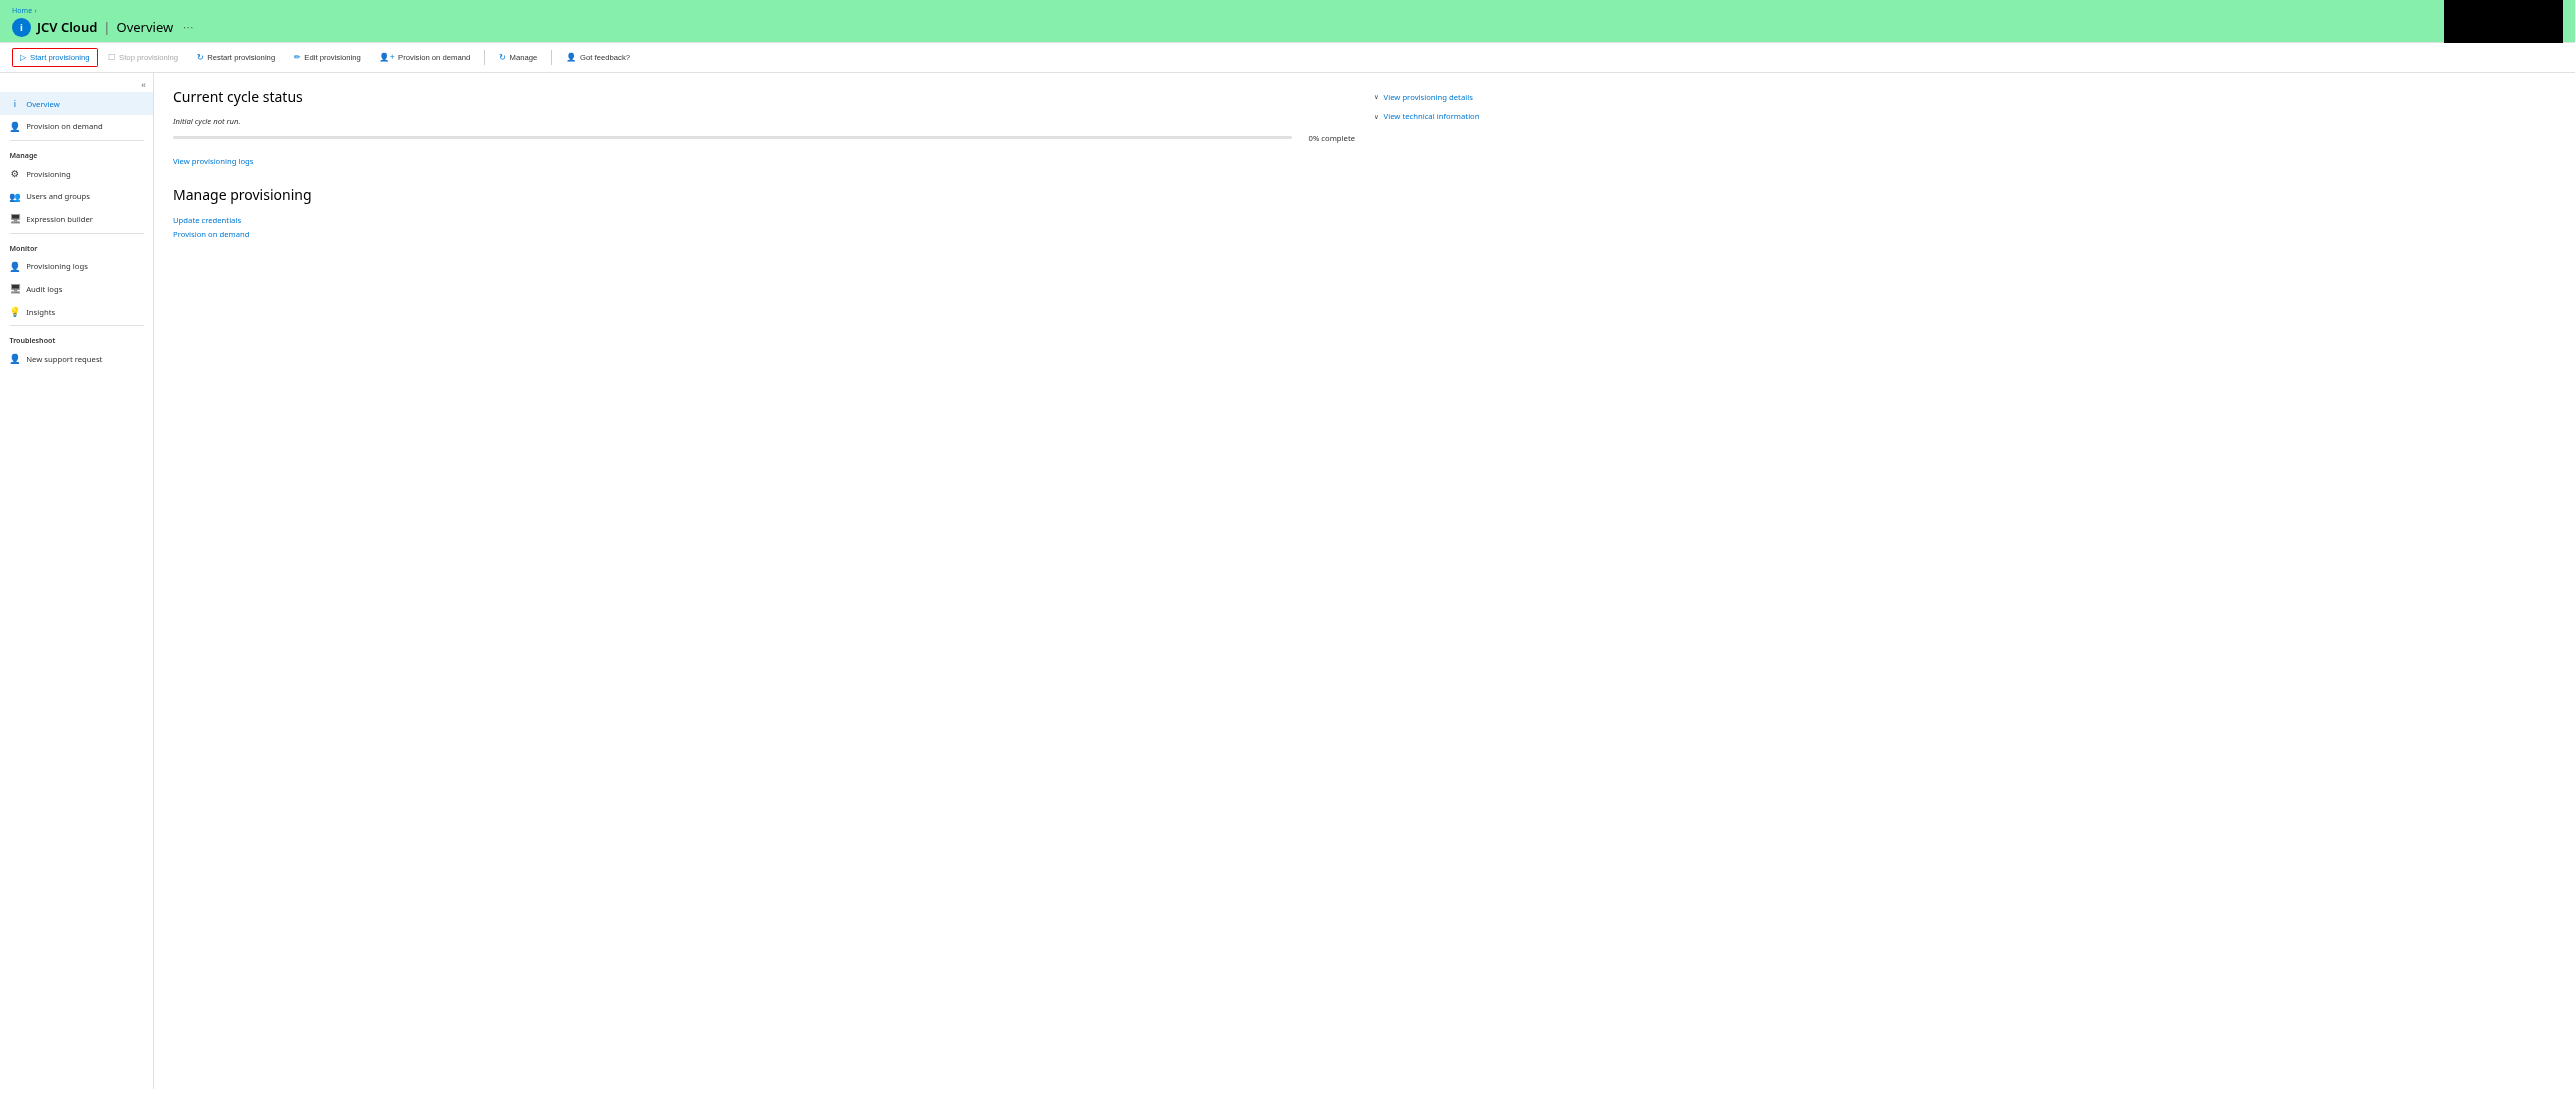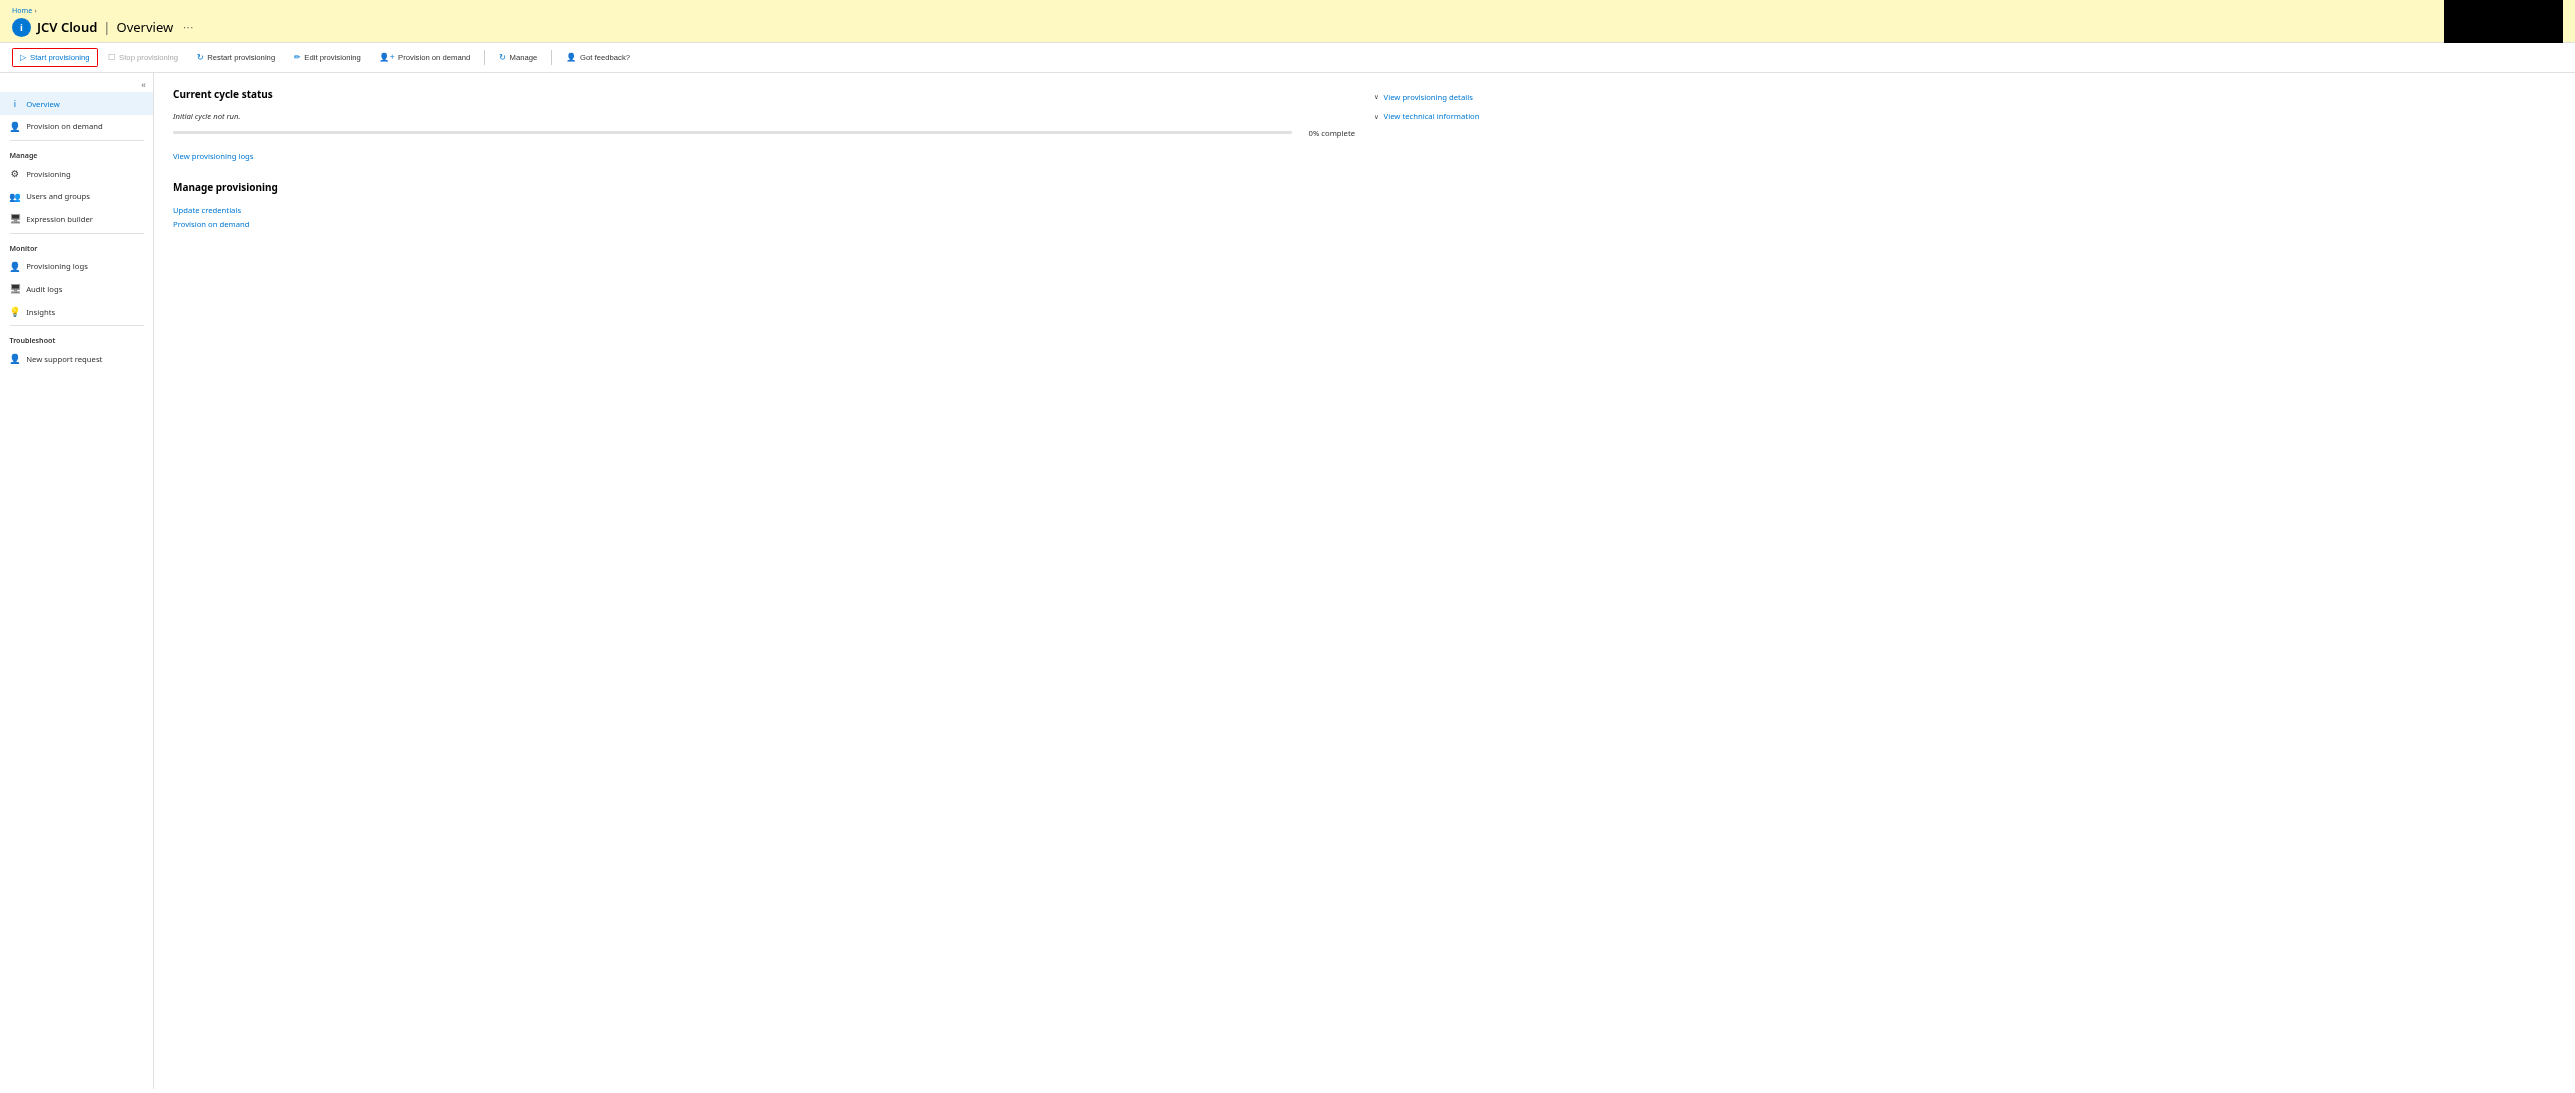--- a/index.html
+++ b/index.html
@@ -3,21 +3,21 @@
   <meta charset="utf-8">
   <style>
     * { box-sizing: border-box; margin: 0; padding: 0; }
     body { font-family: 'Segoe UI', system-ui, sans-serif; font-size: 8.3px; color: #333; background: #fff; }
 
     
     .header {
       display: flex;
       align-items: center;
       padding: 6px 12px;
-      background: #fef9c3;
+      background: #86efac;
       border-bottom: 0.6px solid #e0e0e0;
       height: 43px;
     }
     .header-left {
       display: flex;
       flex-direction: column;
     }
     .breadcrumb {
       display: flex;
       align-items: center;
@@ -186,22 +186,22 @@
     }
 
     
     .content-grid {
       display: grid;
       grid-template-columns: 1fr 1fr;
       gap: 19px;
     }
 
     .section-title {
-      font-size: 10px;
-      font-weight: 700;
+      font-size: 14px;
+      font-weight: 400;
       margin-bottom: 9.5px;
       color: #000;
     }
 
     .cycle-status-text {
       font-size: 7.7px;
       color: #333;
       margin-bottom: 7.1px;
       font-style: italic;
     }

